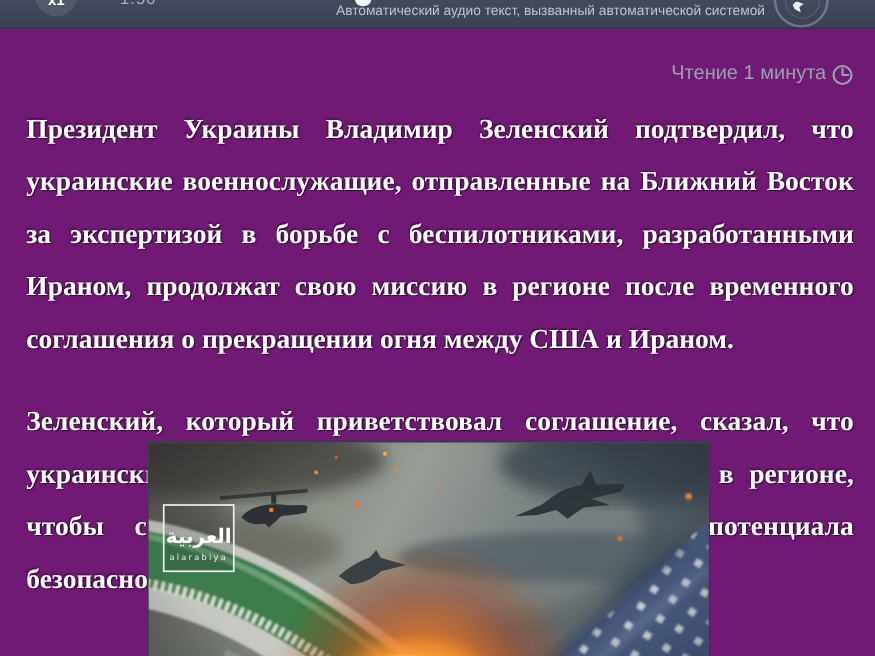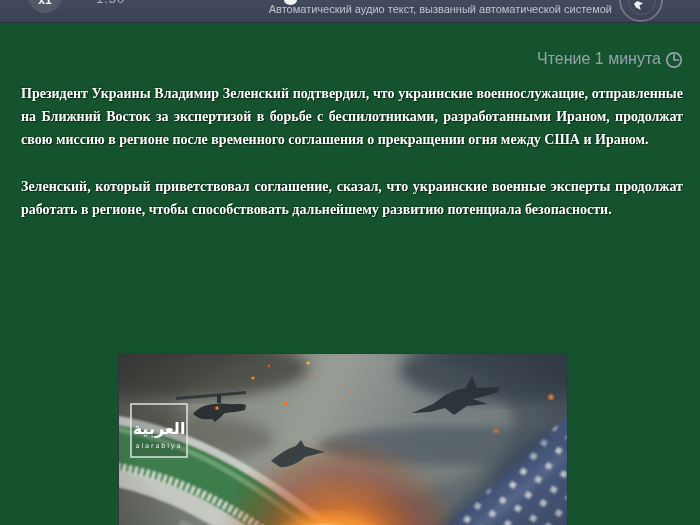--- a/index.html
+++ b/index.html
@@ -1,17 +1,17 @@
 <!DOCTYPE html>
 <html><head>
 <meta charset="utf-8">
 <style>
   html,body{margin:0;padding:0;width:700px;height:525px;overflow:hidden;
     background:#2b3347;font-family:"Liberation Sans",sans-serif;}
-  .page{position:relative;width:700px;height:525px;background:#14532d;overflow:hidden;}
+  .page{position:relative;width:700px;height:525px;background:#701a75;overflow:hidden;}
 
   
   .topbar{position:absolute;left:0;top:0;width:700px;height:22px;
     background:linear-gradient(#424а5c,#3c4355);background:linear-gradient(#434a5d,#3a4153);
     border-bottom:1px solid rgba(15,20,32,.45);}
   .speed-btn{position:absolute;left:28px;top:-21px;width:34px;height:34px;border-radius:50%;
     background:#525968;color:#fff;font-weight:bold;font-size:12px;
     display:flex;align-items:flex-end;justify-content:center;padding-bottom:6px;box-sizing:border-box;}
   .time{position:absolute;left:96px;top:-9px;font-size:13px;color:#a9b0bf;letter-spacing:1px;}
   .speaker{position:absolute;left:284px;top:-5px;width:13px;height:10px;background:#f2f4f6;
@@ -24,21 +24,21 @@
   .ring-glyph{position:absolute;left:13px;top:21px;width:9px;height:9px;background:#eef1f4;
     clip-path:polygon(35% 0,100% 25%,60% 50%,75% 100%,20% 70%,0 30%);}
 
   
   .reading{position:absolute;top:50px;right:16px;display:flex;align-items:flex-start;gap:3px;
     color:#99a1b1;font-size:16px;}
   .clock-icon{display:block;}
 
   
   .article{position:absolute;left:21px;right:17px;top:82px;color:#ffffff;
-    font-family:"Liberation Serif",serif;font-weight:bold;font-size:14px;line-height:23px;
+    font-family:"Liberation Serif",serif;font-weight:bold;font-size:22px;line-height:42px;
     text-align:justify;}
   .article p{margin:0 0 24px 0;
     text-shadow:1px 1px 1px rgba(0,0,0,.55), -1px -1px 1px rgba(0,0,0,.3);}
 
   
   .hero{position:absolute;left:118px;top:353px;width:450px;height:210px;
     border:1px solid rgba(10,14,20,.5);box-sizing:border-box;background:#5b6168;}
   .hero svg{display:block;}
 </style>
 </head>

